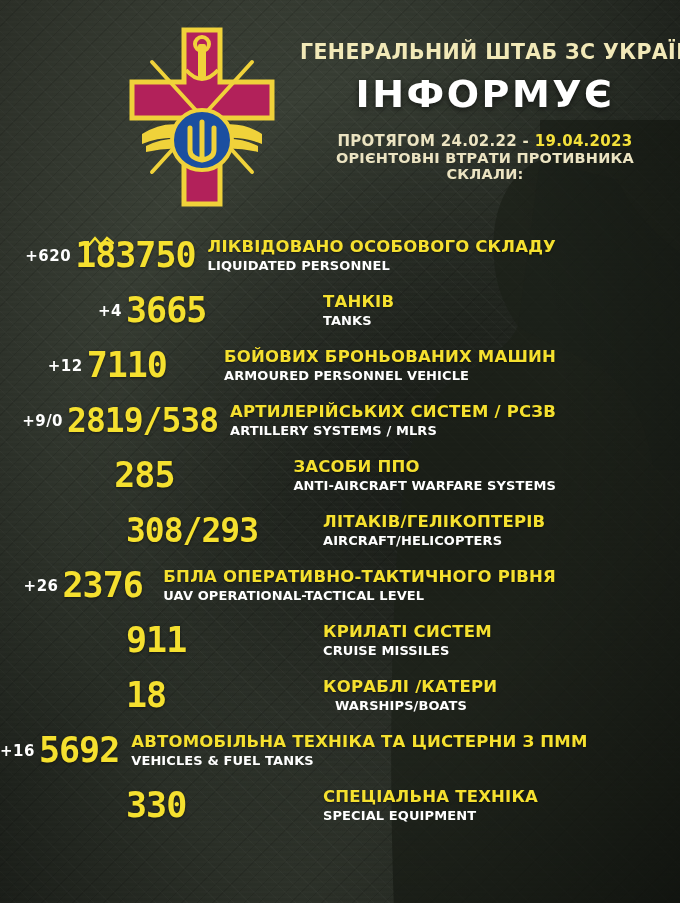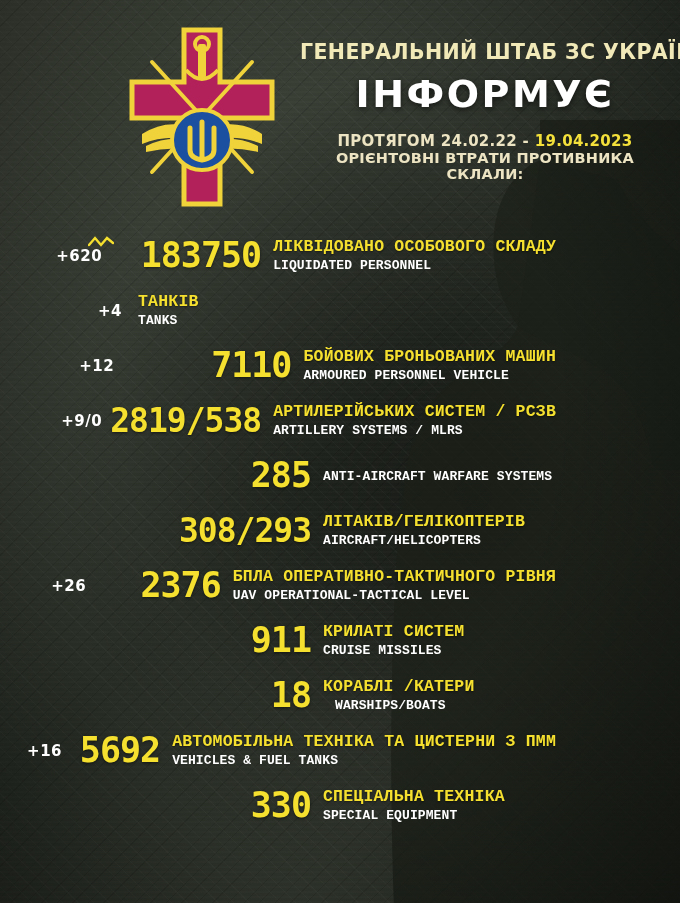--- a/index.html
+++ b/index.html
@@ -121,34 +121,32 @@
     text-align: right;
     padding-right: 4px;
     color: #ffffff;
     font-size: 15px;
     font-weight: bold;
     font-family: "DejaVu Sans", sans-serif;
     letter-spacing: 0.5px;
   }
   .num {
     width: 185px;
-    text-align: right;
     color: #f5e02f;
     font-family: "DejaVu Sans Mono", monospace;
     font-size: 35px;
     font-weight: bold;
     letter-spacing: -1px;
     line-height: 1;
     text-shadow: 0 1px 3px rgba(0,0,0,0.55);
   }
   .num.small { font-size: 33px; }
   .labels {
     padding-left: 12px;
     flex: 1;
-    font-family: Liberation Mono, monospace;
   }
   .lab-ua {
     color: #f5e02f;
     font-size: 16.5px;
     font-weight: bold;
     letter-spacing: 0.2px;
     line-height: 1.1;
     white-space: nowrap;
     text-shadow: 0 1px 2px rgba(0,0,0,0.5);
   }
@@ -234,20 +232,21 @@
       <div class="delta">+620</div>
       <div class="num">183750</div>
       <div class="labels">
         <div class="lab-ua">ЛІКВІДОВАНО ОСОБОВОГО СКЛАДУ</div>
         <div class="lab-en">LIQUIDATED PERSONNEL</div>
       </div>
     </div>
 
     <div class="row">
       <div class="delta">+4</div>
+      <div class="num">3665</div>
       <div class="labels">
         <div class="lab-ua">ТАНКІВ</div>
         <div class="lab-en">TANKS</div>
       </div>
     </div>
 
     <div class="row">
       <div class="delta">+12</div>
       <div class="num">7110</div>
       <div class="labels">
@@ -262,20 +261,21 @@
       <div class="labels">
         <div class="lab-ua">АРТИЛЕРІЙСЬКИХ СИСТЕМ / РСЗВ</div>
         <div class="lab-en">ARTILLERY SYSTEMS / MLRS</div>
       </div>
     </div>
 
     <div class="row">
       <div class="delta"></div>
       <div class="num">285</div>
       <div class="labels">
+        <div class="lab-ua">ЗАСОБИ ППО</div>
         <div class="lab-en">ANTI-AIRCRAFT WARFARE SYSTEMS</div>
       </div>
     </div>
 
     <div class="row">
       <div class="delta"></div>
       <div class="num small">308/293</div>
       <div class="labels">
         <div class="lab-ua">ЛІТАКІВ/ГЕЛІКОПТЕРІВ</div>
         <div class="lab-en">AIRCRAFT/HELICOPTERS</div>

